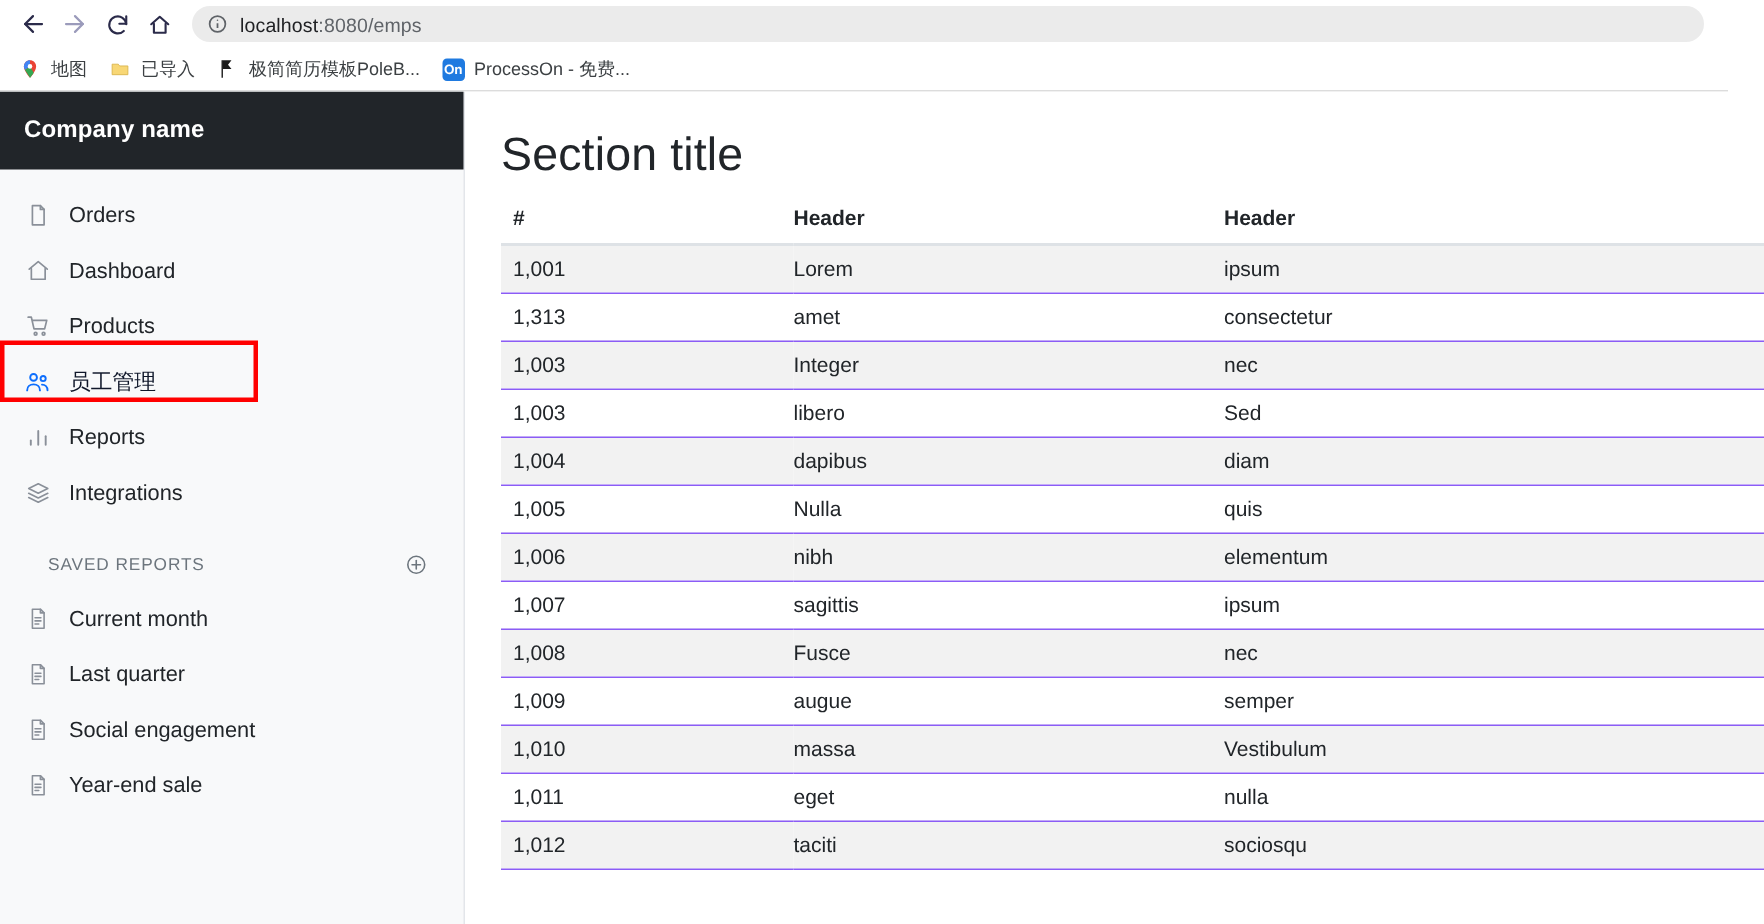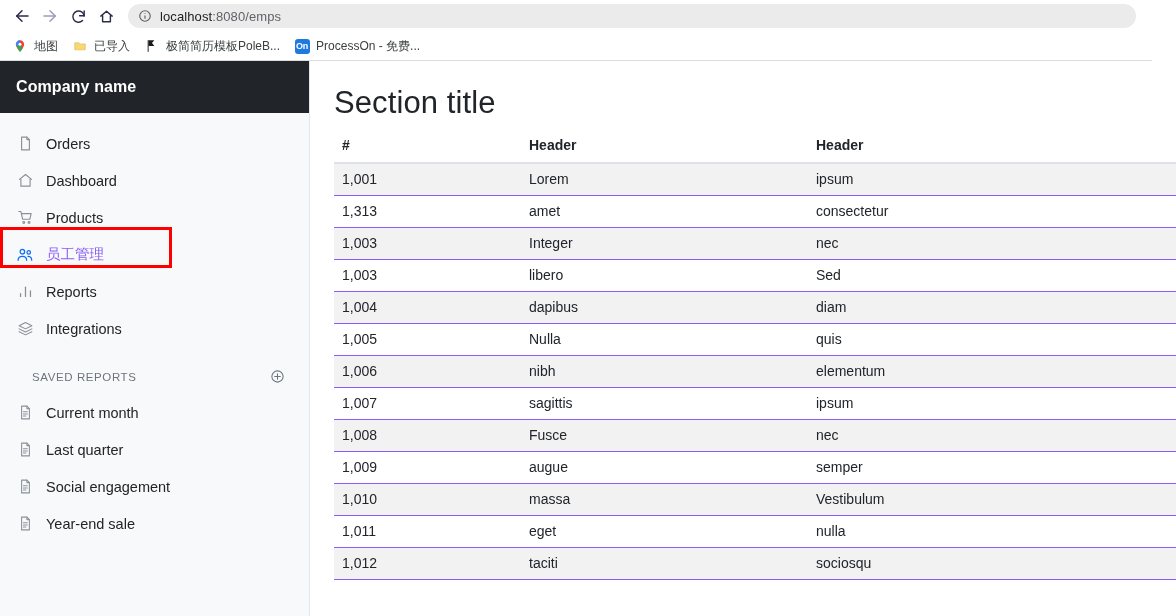--- a/index.html
+++ b/index.html
@@ -129,21 +129,21 @@
     color: #212529;
     white-space: nowrap;
     position: relative;
   }
   .nav-item .nav-icon {
     width: 18px; height: 18px;
     margin-right: 12px;
     flex: 0 0 18px;
     display: flex; align-items: center; justify-content: center;
   }
-  .nav-item.active { color: #8b5cf6; }
+  .nav-item.active { color: #0f172a; }
   .nav-item.active .nav-icon svg { stroke: #0d6efd; }
 
   
   #nav-highlight {
     position: absolute;
     left: 0px;
     top: 166px;
     width: 172px;
     height: 41px;
     border: 3px solid #ff0000;

